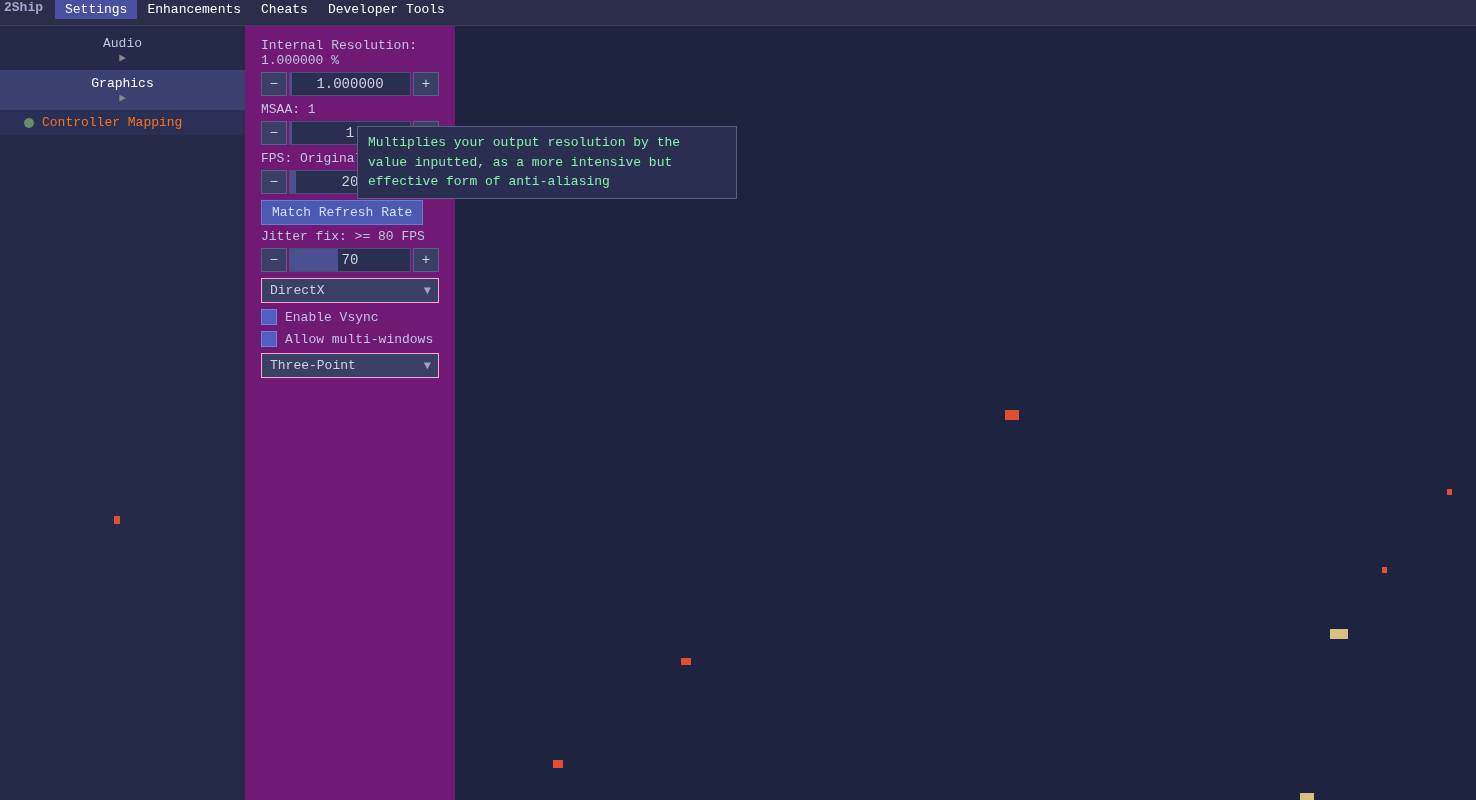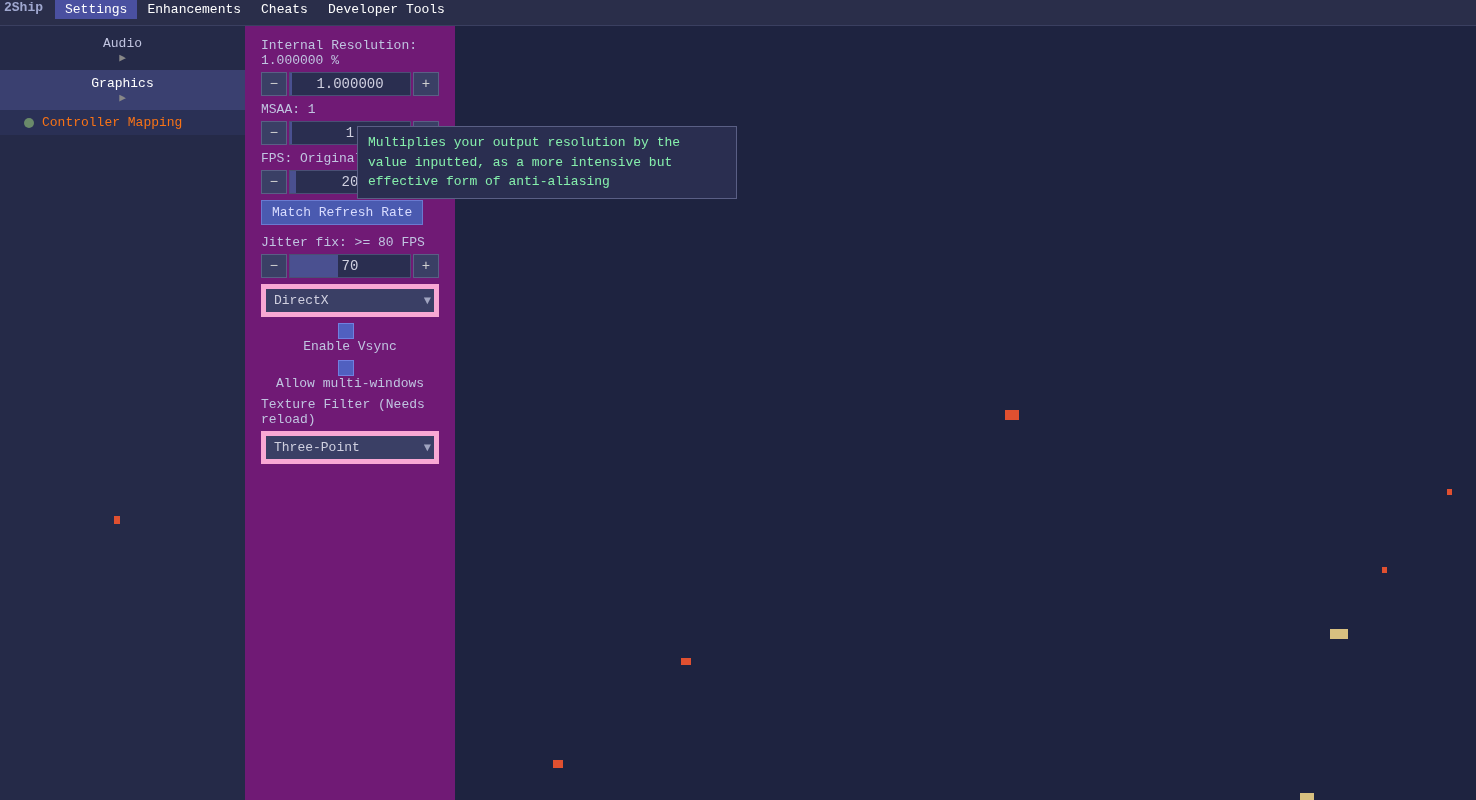--- a/index.html
+++ b/index.html
@@ -148,32 +148,31 @@
     }
 
     .match-refresh-btn {
       background-color: #4a5ab0;
       border: 1px solid #6a7ad0;
       color: #d8dcff;
       padding: 4px 10px;
       cursor: pointer;
       font-size: 13px;
       font-family: 'Courier New', Courier, monospace;
-      margin-bottom: 6px;
       display: inline-block;
     }
 
     .dropdown-wrapper {
       position: relative;
       margin-bottom: 6px;
     }
     .dropdown-select {
       width: 100%;
       background-color: #3a3f65;
-      border: 5px solid #f9a8d4;
+      border: 1px solid #f9a8d4;
       color: #d0d0e0;
       padding: 4px 28px 4px 8px;
       font-family: 'Courier New', Courier, monospace;
       font-size: 13px;
       cursor: pointer;
       appearance: none;
       -webkit-appearance: none;
     }
     .dropdown-arrow {
       position: absolute;
@@ -183,21 +182,20 @@
       color: #a0a4c0;
       pointer-events: none;
       font-size: 12px;
     }
 
     .checkbox-row {
       display: flex;
       align-items: center;
       margin-bottom: 6px;
       cursor: pointer;
-      flex-direction: column;
     }
     .checkbox-box {
       width: 16px;
       height: 16px;
       background-color: #5060c0;
       border: 1px solid #7080e0;
       margin-right: 8px;
       flex-shrink: 0;
       display: flex;
       align-items: center;
@@ -321,21 +319,20 @@
       <span class="checkbox-label">Enable Vsync</span>
     </div>
 
     
     <div class="checkbox-row">
       <div class="checkbox-box"></div>
       <span class="checkbox-label">Allow multi-windows</span>
     </div>
 
     
-    <div class="setting-label">Texture Filter (Needs reload)</div>
     <div class="dropdown-wrapper">
       <select class="dropdown-select">
         <option>Three-Point</option>
         <option>Linear</option>
         <option>None</option>
       </select>
       <span class="dropdown-arrow">▼</span>
     </div>
 
   </div>

